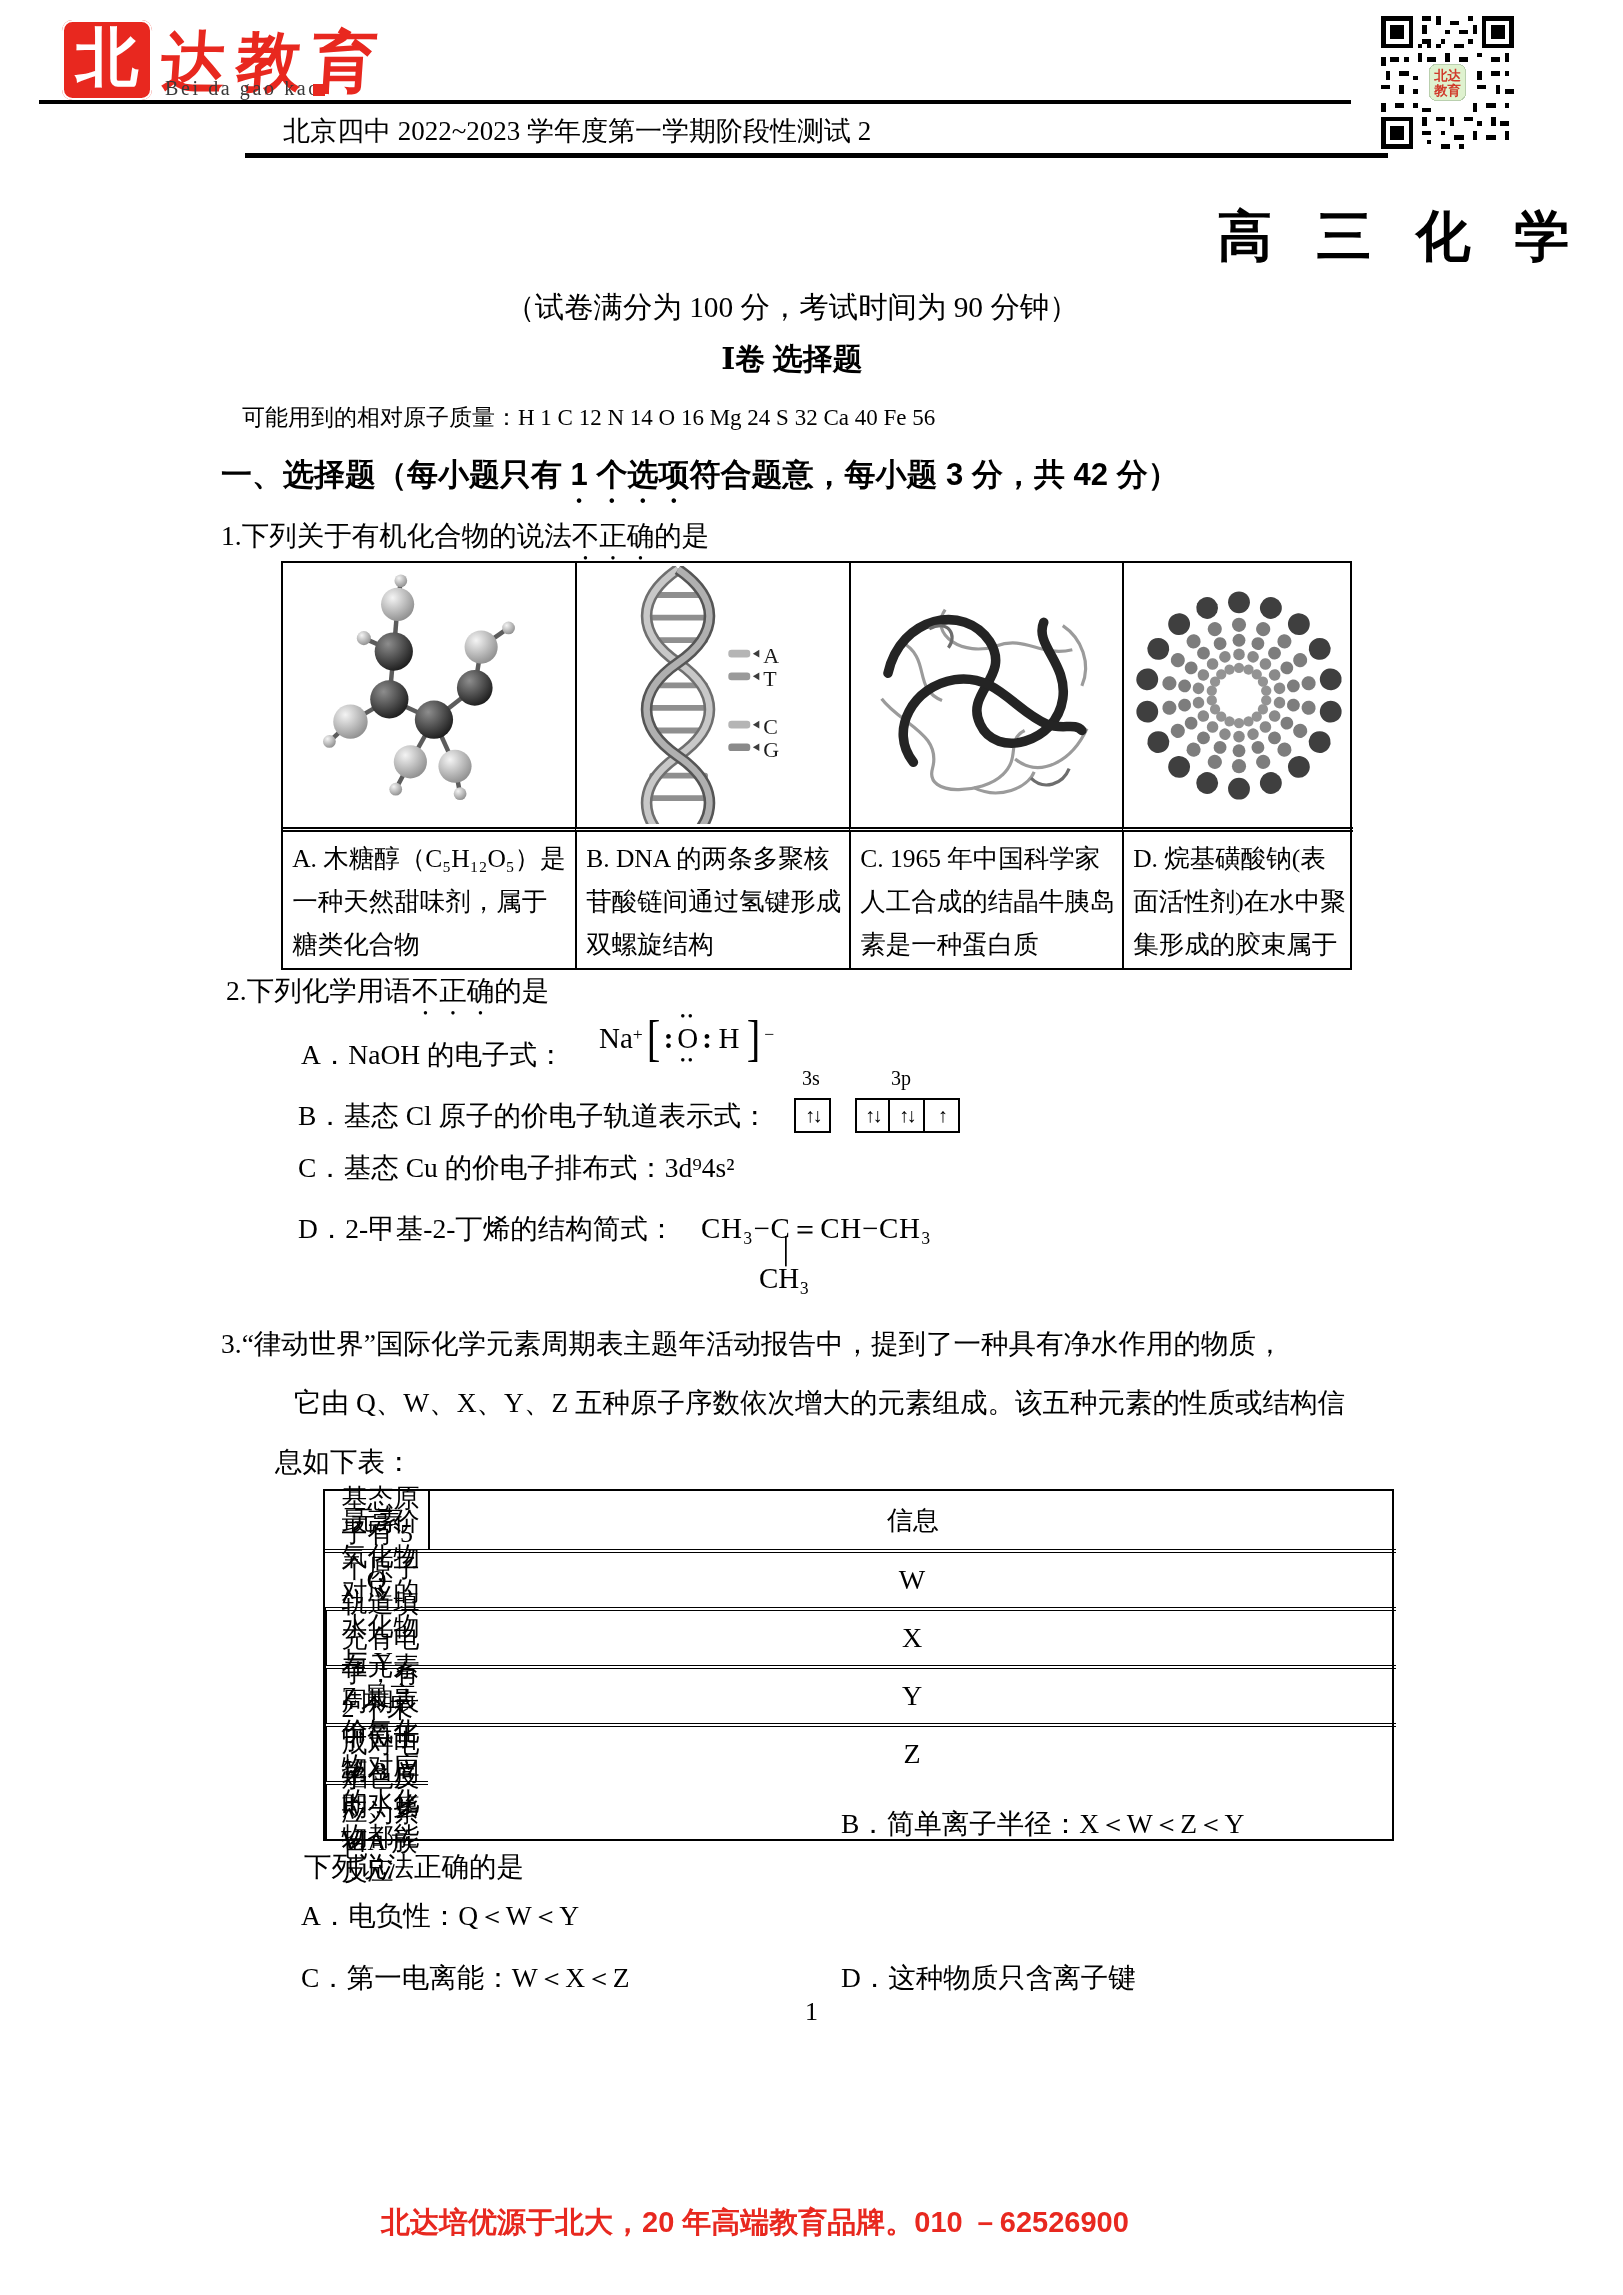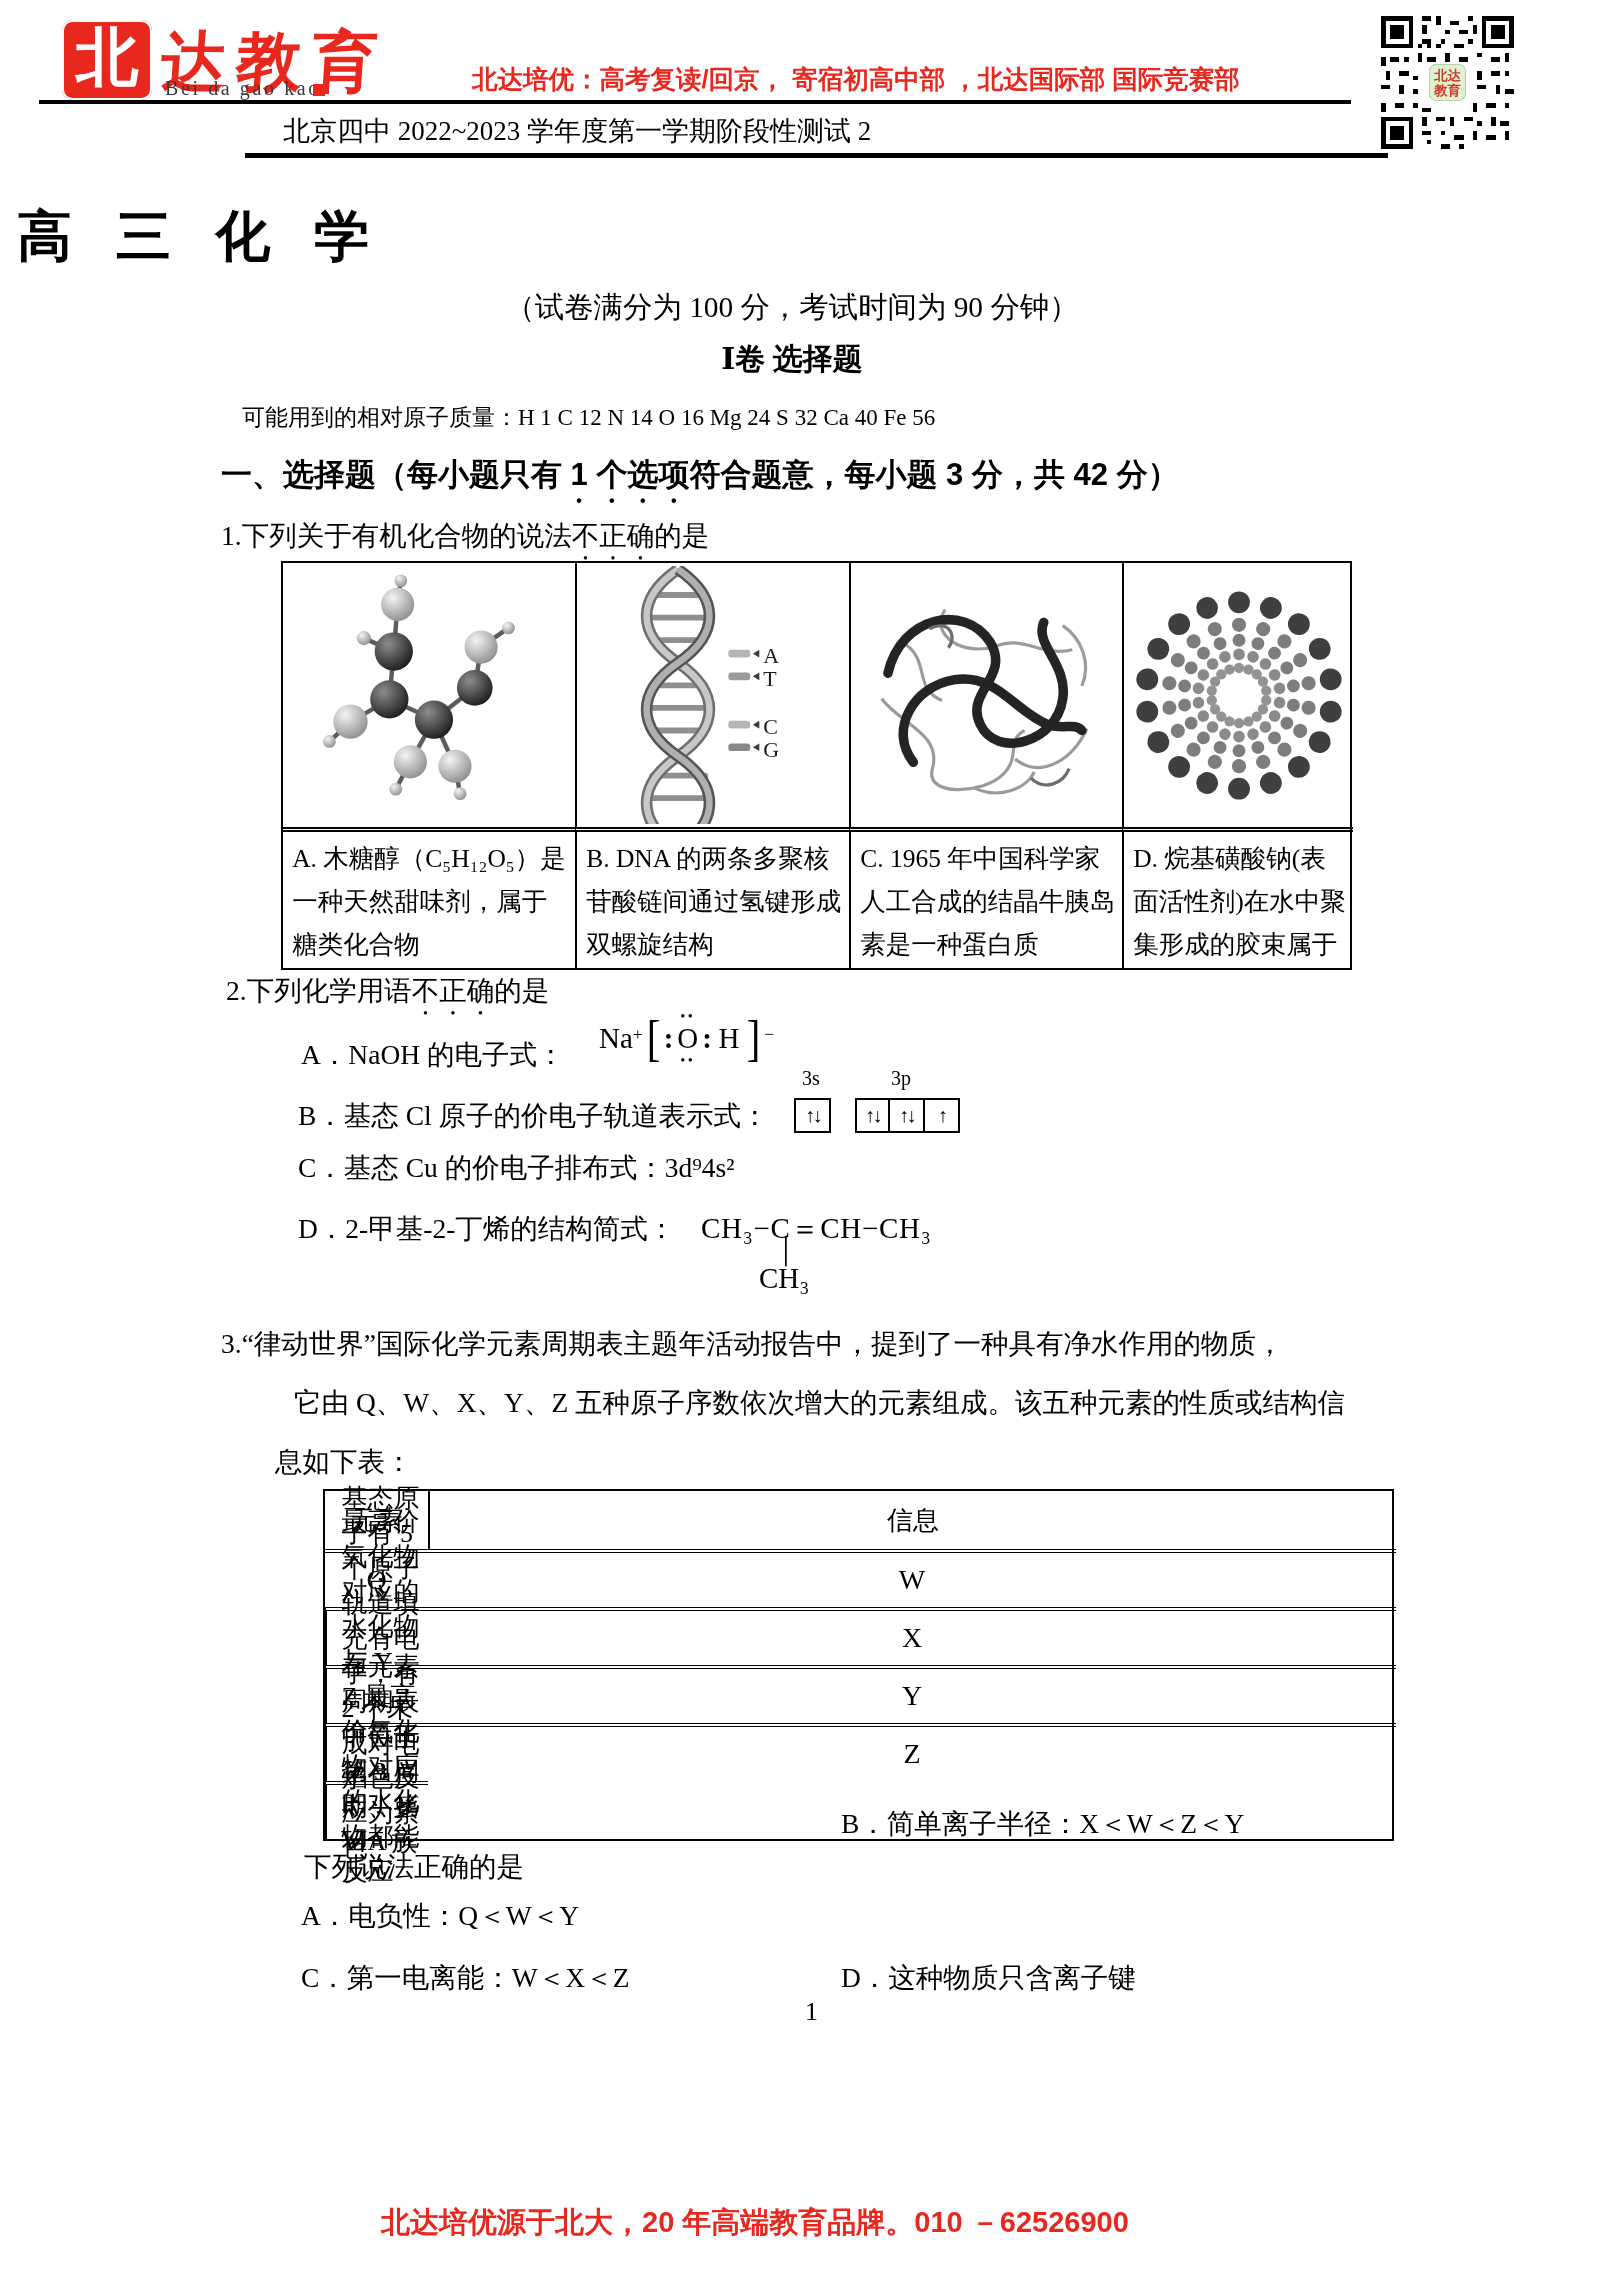--- a/index.html
+++ b/index.html
@@ -21,22 +21,22 @@
     letter-spacing:10.5px; transform:skewX(-4deg); }
   .logo-sub { left:165px; top:77px; font-size:20px; letter-spacing:2.6px; color:#3a3a3a; }
   .logo-sq { left:313px; top:84px; width:12.4px; height:12.4px; background:#e8281f; }
   .slogan { left:472px; top:62px; font-size:25.5px; font-weight:700; }
   .qr { left:1381px; top:15.7px; }
   .hr1 { left:39px; top:100px; width:1312px; height:3.9px; background:#000; }
   .school-line { left:283px; top:113px; font-size:27px; }
   .hr2 { left:245px; top:153px; width:1143px; height:5.2px; background:#000; }
 
   
-  .title { left:0; top:200px; width:1584px; text-align:left; font-size:55px;
-    font-weight:700; letter-spacing:14.4px;margin-left:17px; }
+  .title { left:0; top:200px; width:1584px; text-align:right; font-size:55px;
+    font-weight:700; letter-spacing:14.4px; }
   .subtitle { left:0; top:288px; width:1584px; text-align:center; font-size:29.4px; }
   .volume { left:0; top:339px; width:1584px; text-align:center; font-size:30px; font-weight:600; }
   .masses { left:242px; top:402px; font-size:23px; }
   .sec1 { left:221px; top:454px; font-size:31px; font-weight:700; }
   .q-stem { font-size:27.5px; }
   .emph { -webkit-text-emphasis:filled dot; -webkit-text-emphasis-position:under;
     text-emphasis:filled dot; text-emphasis-position:under left; }
 
   
   .t1 { left:281px; top:561px; width:1071px; display:grid;
@@ -93,21 +93,20 @@
 </style>
 </head>
 <body>
 
 <div class="page">
 
   <div class="abs logo-seal">北</div>
   <div class="abs logo-brand">达教育</div>
   <div class="abs logo-sub">Bei da gao kao</div>
   <div class="abs logo-sq"></div>
-  <div class="abs slogan red sans nowrap">北达培优：高考复读/回京， 寄宿初高中部 ，北达国际部 国际竞赛部</div>
 
   <svg class="abs qr" width="133" height="133" viewBox="0 0 29 29" shape-rendering="crispEdges">
     <rect x="0" y="0" width="29" height="29" fill="#fff"></rect>
     <g fill="#000">
       <path d="M0,0h7v7h-7z M22,0h7v7h-7z M0,22h7v7h-7z"></path>
       <path d="M1,1h5v5h-5z M23,1h5v5h-5z M1,23h5v5h-5z" fill="#fff"></path>
       <path d="M2,2h3v3h-3z M24,2h3v3h-3z M2,24h3v3h-3z"></path>
       <path d="M9,0h2v1h-2z M12,0h1v2h-1z M15,1h2v1h-2z M19,0h1v1h-1z M9,2h1v2h-1z M14,3h1v1h-1z M17,3h2v1h-2z M20,2h1v2h-1z M9,5h2v1h-2z M13,5h1v1h-1z M16,6h2v1h-2z M19,5h1v1h-1z M8,6h1v1h-1z M10,6h1v1h-1z M12,6h1v1h-1z M0,9h1v2h-1z M2,9h2v1h-2z M5,9h1v1h-1z M8,8h1v2h-1z M10,9h2v1h-2z M14,8h1v2h-1z M17,9h2v1h-2z M21,8h1v1h-1z M24,9h2v1h-2z M27,8h1v2h-1z M1,12h1v2h-1z M4,12h2v1h-2z M7,13h1v1h-1z M21,12h1v2h-1z M24,12h2v1h-2z M27,12h1v1h-1z M0,15h2v1h-2z M4,15h1v2h-1z M7,16h1v1h-1z M21,15h2v1h-2z M25,15h1v2h-1z M27,16h2v1h-2z M0,19h1v2h-1z M3,19h2v1h-2z M7,19h1v1h-1z M9,20h2v1h-2z M20,19h1v2h-1z M23,19h2v1h-2z M27,19h1v1h-1z M9,22h1v2h-1z M12,22h2v1h-2z M15,22h1v2h-1z M18,22h2v1h-2z M21,23h1v1h-1z M24,22h1v2h-1z M26,23h2v1h-2z M9,25h2v1h-2z M13,25h1v1h-1z M16,26h2v1h-2z M20,25h1v2h-1z M23,26h2v1h-2z M27,25h1v2h-1z M10,27h1v1h-1z M13,28h2v1h-2z M17,28h1v1h-1z"></path>
     </g>
     <rect x="10.6" y="10.6" width="7.8" height="7.8" rx="1.4" fill="#dff2cf" stroke="#b9cfae" stroke-width="0.25"></rect>

